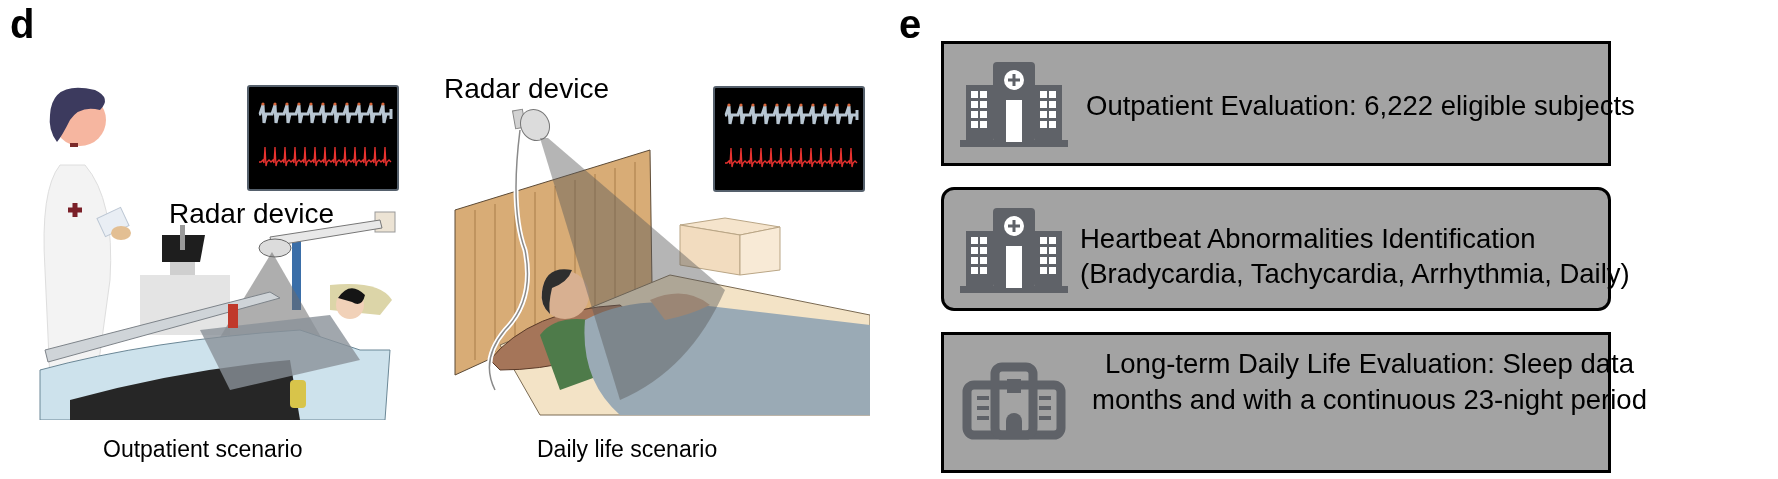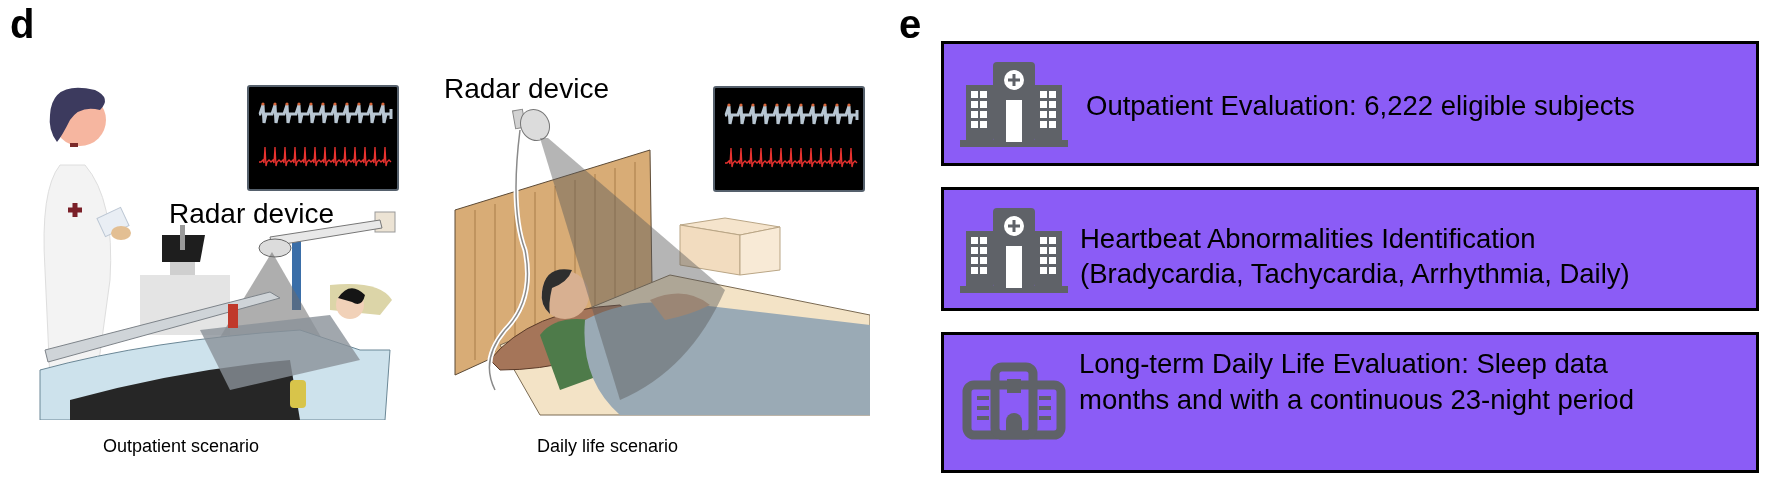--- a/index.html
+++ b/index.html
@@ -6,43 +6,43 @@
   body { width: 1778px; height: 479px; position: relative; overflow: hidden;
          font-family: "Liberation Sans", sans-serif; color: #000; }
   .panel-label { position: absolute; font-weight: bold; font-size: 40px; line-height: 1; }
   #label-d { left: 10px; top: 4px; }
   #label-e { left: 899px; top: 4px; }
 
   .scene { position: absolute; }
   #scene-outpatient { left: 0; top: 70px; width: 430px; height: 350px; }
   #scene-daily { left: 440px; top: 70px; width: 430px; height: 350px; }
 
-  .caption { position: absolute; font-size: 18px; white-space: nowrap; }
+  .caption { position: absolute; font-size: 23px; white-space: nowrap; }
   #caption-outpatient { left: 103px; top: 436px; }
   #caption-daily { left: 537px; top: 436px; }
 
   .radar-label { position: absolute; font-size: 28px; white-space: nowrap; }
   #radar-label-1 { left: 169px; top: 198px; }
   #radar-label-2 { left: 444px; top: 73px; }
 
   .monitor { position: absolute; background: #000; border: 2px solid #55606c; border-radius: 3px; }
   #monitor-1 { left: 247px; top: 85px; width: 148px; height: 102px; }
   #monitor-2 { left: 713px; top: 86px; width: 148px; height: 102px; }
   .monitor svg { position: absolute; left: 0; top: 0; }
 
-  .info-box { position: absolute; left: 941px; width: 818px; border: 3px solid #000;
-              box-sizing: border-box; background: #8b5cf6; }
+  .info-box { position: absolute; left: 941px; width: 670px; border: 3px solid #000;
+              box-sizing: border-box; background: #a3a3a3; }
   #box-1 { top: 41px; height: 125px; }
-  #box-2 { top: 187px; height: 124px; }
+  #box-2 { top: 187px; height: 124px; border-radius: 13px; }
   #box-3 { top: 332px; height: 141px; }
   .box-icon { position: absolute; left: 15px; }
   .box-text { position: absolute; font-size: 27.5px; line-height: 35px; white-space: nowrap; }
   #box-1 .box-text { left: 142px; top: 44px; }
   #box-2 .box-text { left: 136px; top: 31px; }
-  #box-3 .box-text { left: 135px; top: 11px; line-height: 36px; }
+  #box-3 .box-text { left: 148px; top: 11px; line-height: 36px; text-align: center; }
 </style>
 </head>
 <body>
 
 <div class="panel-label" id="label-d">d</div>
 <div class="panel-label" id="label-e">e</div>
 
 <svg class="scene" id="scene-outpatient" viewBox="0 0 430 350" width="430" height="350">
 
   <g>

